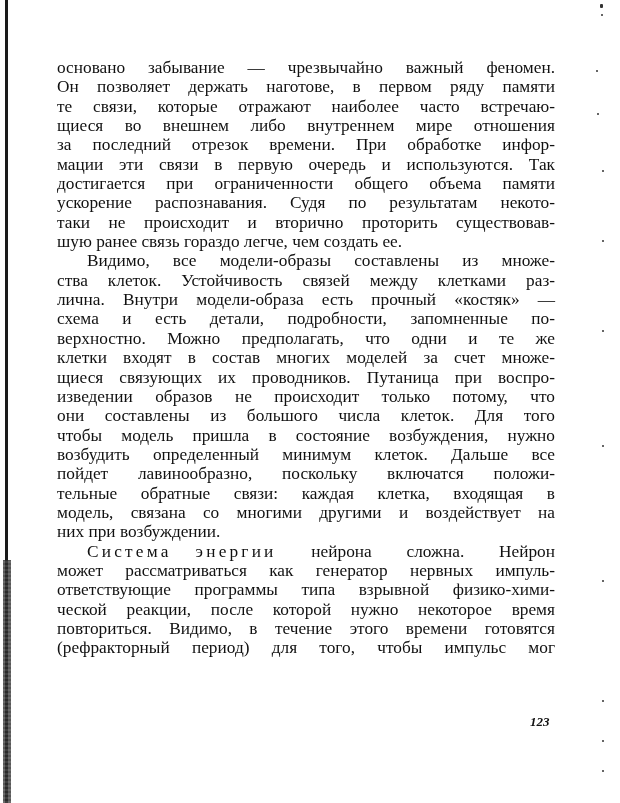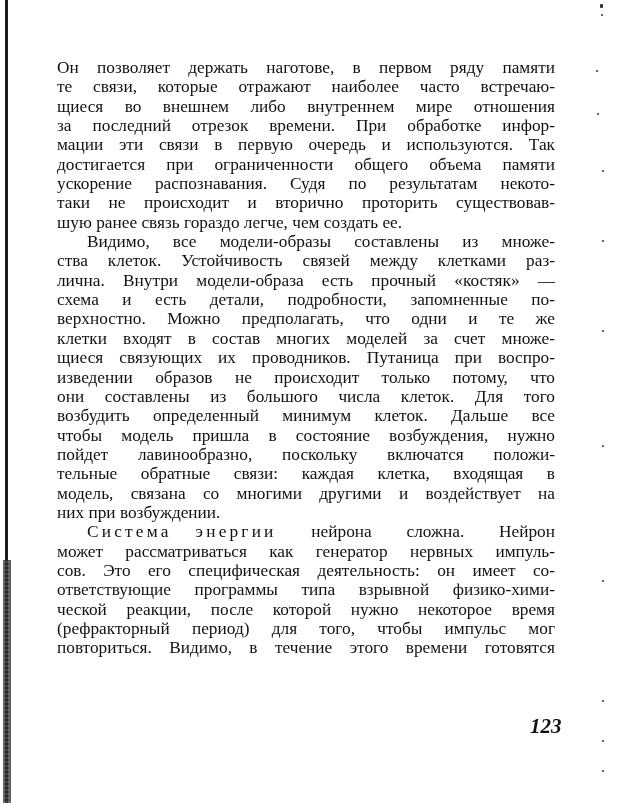--- a/index.html
+++ b/index.html
@@ -72,21 +72,21 @@
     .spaced {
       letter-spacing: 3.2px;
     }
     .page-number {
       position: absolute;
       left: 530px;
       top: 714px;
       font-family: "Liberation Serif", "DejaVu Serif", serif;
       font-style: italic;
       font-weight: bold;
-      font-size: 21px;
+      font-size: 13px;
       color: #111;
     }
   </style>
 </head>
 <body>
 
 <div class="spine"></div>
 <div class="spine-shade"></div>
 
 <div class="specks">
@@ -100,20 +100,21 @@
   <div class="speck" style="top:445px;left:6px;"></div>
   <div class="speck" style="top:580px;left:6px;"></div>
   <div class="speck" style="top:700px;left:6px;"></div>
   <div class="speck" style="top:740px;left:6px;"></div>
   <div class="speck" style="top:770px;left:6px;"></div>
 </div>
 
 <div class="page-text">
 
   <div>
+    <span class="line">основано забывание — чрезвычайно важный феномен.</span>
     <span class="line">Он позволяет держать наготове, в первом ряду памяти</span>
     <span class="line">те связи, которые отражают наиболее часто встречаю-</span>
     <span class="line">щиеся во внешнем либо внутреннем мире отношения</span>
     <span class="line">за последний отрезок времени. При обработке инфор-</span>
     <span class="line">мации эти связи в первую очередь и используются. Так</span>
     <span class="line">достигается при ограниченности общего объема памяти</span>
     <span class="line">ускорение распознавания. Судя по результатам некото-</span>
     <span class="line">таки не происходит и вторично проторить существовав-</span>
     <span class="line last">шую ранее связь гораздо легче, чем создать ее.</span>
   </div>
@@ -121,32 +122,31 @@
   <div>
     <span class="line indent">Видимо, все модели-образы составлены из множе-</span>
     <span class="line">ства клеток. Устойчивость связей между клетками раз-</span>
     <span class="line">лична. Внутри модели-образа есть прочный «костяк» —</span>
     <span class="line">схема и есть детали, подробности, запомненные по-</span>
     <span class="line">верхностно. Можно предполагать, что одни и те же</span>
     <span class="line">клетки входят в состав многих моделей за счет множе-</span>
     <span class="line">щиеся связующих их проводников. Путаница при воспро-</span>
     <span class="line">изведении образов не происходит только потому, что</span>
     <span class="line">они составлены из большого числа клеток. Для того</span>
+    <span class="line">чтобы модель пришла в состояние возбуждения, нужно</span>
     <span class="line">возбудить определенный минимум клеток. Дальше все</span>
-    <span class="line">чтобы модель пришла в состояние возбуждения, нужно</span>
     <span class="line">пойдет лавинообразно, поскольку включатся положи-</span>
     <span class="line">тельные обратные связи: каждая клетка, входящая в</span>
     <span class="line">модель, связана со многими другими и воздействует на</span>
     <span class="line last">них при возбуждении.</span>
   </div>
 
   <div>
     <span class="line indent"><span class="spaced">Система энергии</span><span style="word-spacing:14px;"> нейрона сложна. Нейрон</span></span>
     <span class="line">может рассматриваться как генератор нервных импуль-</span>
-    <span class="line">сов. Это его специфическая деятельность: он имеет со-</span>
     <span class="line">ответствующие программы типа взрывной физико-хими-</span>
     <span class="line">ческой реакции, после которой нужно некоторое время</span>
+    <span class="line">повториться. Видимо, в течение этого времени готовятся</span>
     <span class="line">(рефракторный период) для того, чтобы импульс мог</span>
-    <span class="line">повториться. Видимо, в течение этого времени готовятся</span>
   </div>
 </div>
 
 <div class="page-number">123</div>
 
 </body></html>

